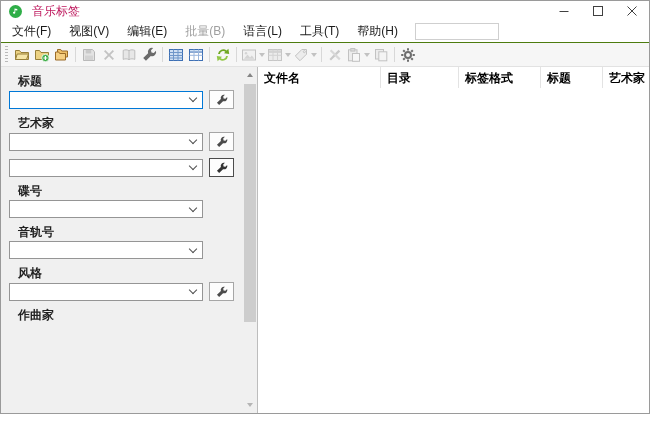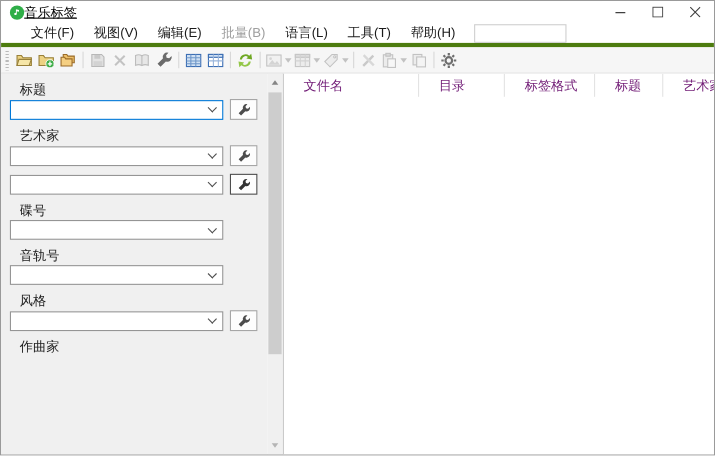--- a/index.html
+++ b/index.html
@@ -2,41 +2,41 @@
 <html><head>
 <meta charset="utf-8">
 <style>
   * { margin:0; padding:0; box-sizing:border-box; }
   html,body { width:650px; height:428px; background:#fff; font-family:"Liberation Sans", sans-serif; overflow:hidden; }
   .window { position:relative; width:650px; height:414px; border:1px solid #9a9a9a; background:#fff; }
 
   
   .titlebar { height:20px; display:flex; align-items:center; background:#fff; padding-left:8px; }
   .app-icon { width:13px; height:13px; border-radius:50%; background:#2fae48; display:flex; align-items:center; justify-content:center; flex:0 0 auto; }
-  .window-title { font-size:12px; color:#000000; margin-left:0; white-space:nowrap;text-decoration:underline; }
+  .window-title { font-size:12px; color:#be185d; margin-left:10px; white-space:nowrap; }
   .win-controls { margin-left:auto; display:flex; height:100%; }
   .win-btn { width:34px; height:100%; display:flex; align-items:center; justify-content:center; background:#fff; border:none; }
   .win-btn svg { stroke:#404040; fill:none; stroke-width:1; }
 
   
-  .menubar { height:22px; display:flex; align-items:center; background:#fff; border-bottom:4px solid #4d7c0f; padding-left:18px; }
+  .menubar { height:22px; display:flex; align-items:center; background:#fff; border-bottom:1px solid #4d7c0f; padding-left:2px; }
   .menu-item { font-size:12px; color:#1a1a1a; padding:3px 9px; white-space:nowrap; }
   .menu-item.disabled { color:#9f9f9f; }
   .menu-search { width:84px; height:17px; border:1px solid #cfcfcf; background:#fff; margin-left:8px; font-size:12px; padding:0 3px; outline:none; font-family:"Liberation Sans", sans-serif; }
 
   
   .toolbar { height:24px; display:flex; align-items:center; background:#f6f6f6; border-bottom:1px solid #e2e2e2; padding-left:2px; }
   .gripper { width:3px; height:18px; margin:0 4px 0 2px;
     background:repeating-linear-gradient(to bottom,#b9b9b9 0 1px,transparent 1px 3px); }
   .tb-btn { height:22px; min-width:20px; display:flex; align-items:center; justify-content:center; background:transparent; border:none; padding:0 1px; }
   .tb-sep { width:1px; height:15px; background:#d8d8d8; margin:0 3px; }
   .dd-arrow { width:0; height:0; border-left:3px solid transparent; border-right:3px solid transparent; border-top:4px solid #c2c2c2; margin-left:2px; }
 
   
-  .main { position:absolute; top:66px; left:0; right:0; bottom:0; display:flex; }
+  .main { position:absolute; top:66px; left:0; right:0; bottom:0; display:flex;font-weight:bold; }
 
   .tag-panel { width:242px; background:#f0f0f0; padding-top:7px; overflow:hidden; flex:0 0 auto; }
   .field { margin-bottom:7px; }
   .field-label { font-size:12px; color:#222; margin:0 0 2px 17px; height:14px; line-height:14px; }
   .field-row { display:flex; align-items:center; margin-left:8px; }
   .combo { width:194px; height:18px; background:#fff; border:1px solid #959595; display:flex; align-items:center; justify-content:space-between; padding:0 6px 0 4px; }
   .combo.focused { border-color:#0078d7; }
   .combo-value { font-size:12px; color:#1a1a1a; flex:1; overflow:hidden; white-space:nowrap; }
   .combo-arrow { width:6px; height:6px; border-right:1px solid #4f4f4f; border-bottom:1px solid #4f4f4f; transform:rotate(45deg); margin-top:-3px; flex:0 0 auto; }
   .wrench-btn { width:25px; height:19px; margin-left:6px; background:#fdfdfd; border:1px solid #a6a6a6; display:flex; align-items:center; justify-content:center; padding:0; }
@@ -47,21 +47,21 @@
   .sb-arrow { position:absolute; left:0; width:14px; height:14px; display:flex; align-items:center; justify-content:center; }
   .sb-arrow.up { top:1px; }
   .sb-arrow.down { bottom:1px; }
   .tri-up { width:0; height:0; border-left:3.5px solid transparent; border-right:3.5px solid transparent; border-bottom:4px solid #858585; }
   .tri-down { width:0; height:0; border-left:3.5px solid transparent; border-right:3.5px solid transparent; border-top:4px solid #b5b5b5; }
   .sb-thumb { position:absolute; left:1px; width:12px; top:17px; height:238px; background:#cdcdcd; }
 
   
   .file-table { flex:1; background:#fff; border-left:1px solid #bdbdbd; overflow:hidden; }
   .table-header { display:flex; height:21px; background:#fff; }
-  .th { font-size:12px; color:#701a75; padding:3px 0 0 18px; border-right:1px solid #e3e3e3; height:21px; white-space:nowrap; overflow:hidden; flex:0 0 auto; }
+  .th { font-size:12px; color:#000000; padding:3px 0 0 6px; border-right:1px solid #e3e3e3; height:21px; white-space:nowrap; overflow:hidden; flex:0 0 auto; }
   .th.c0 { width:123px; } .th.c1 { width:78px; } .th.c2 { width:82px; } .th.c3 { width:62px; } .th.c4 { width:140px; }
 </style>
 </head>
 <body>
 
 <div class="window">
 
   <div class="titlebar">
     <div class="app-icon">
       <svg width="9" height="9" viewBox="0 0 16 16">

